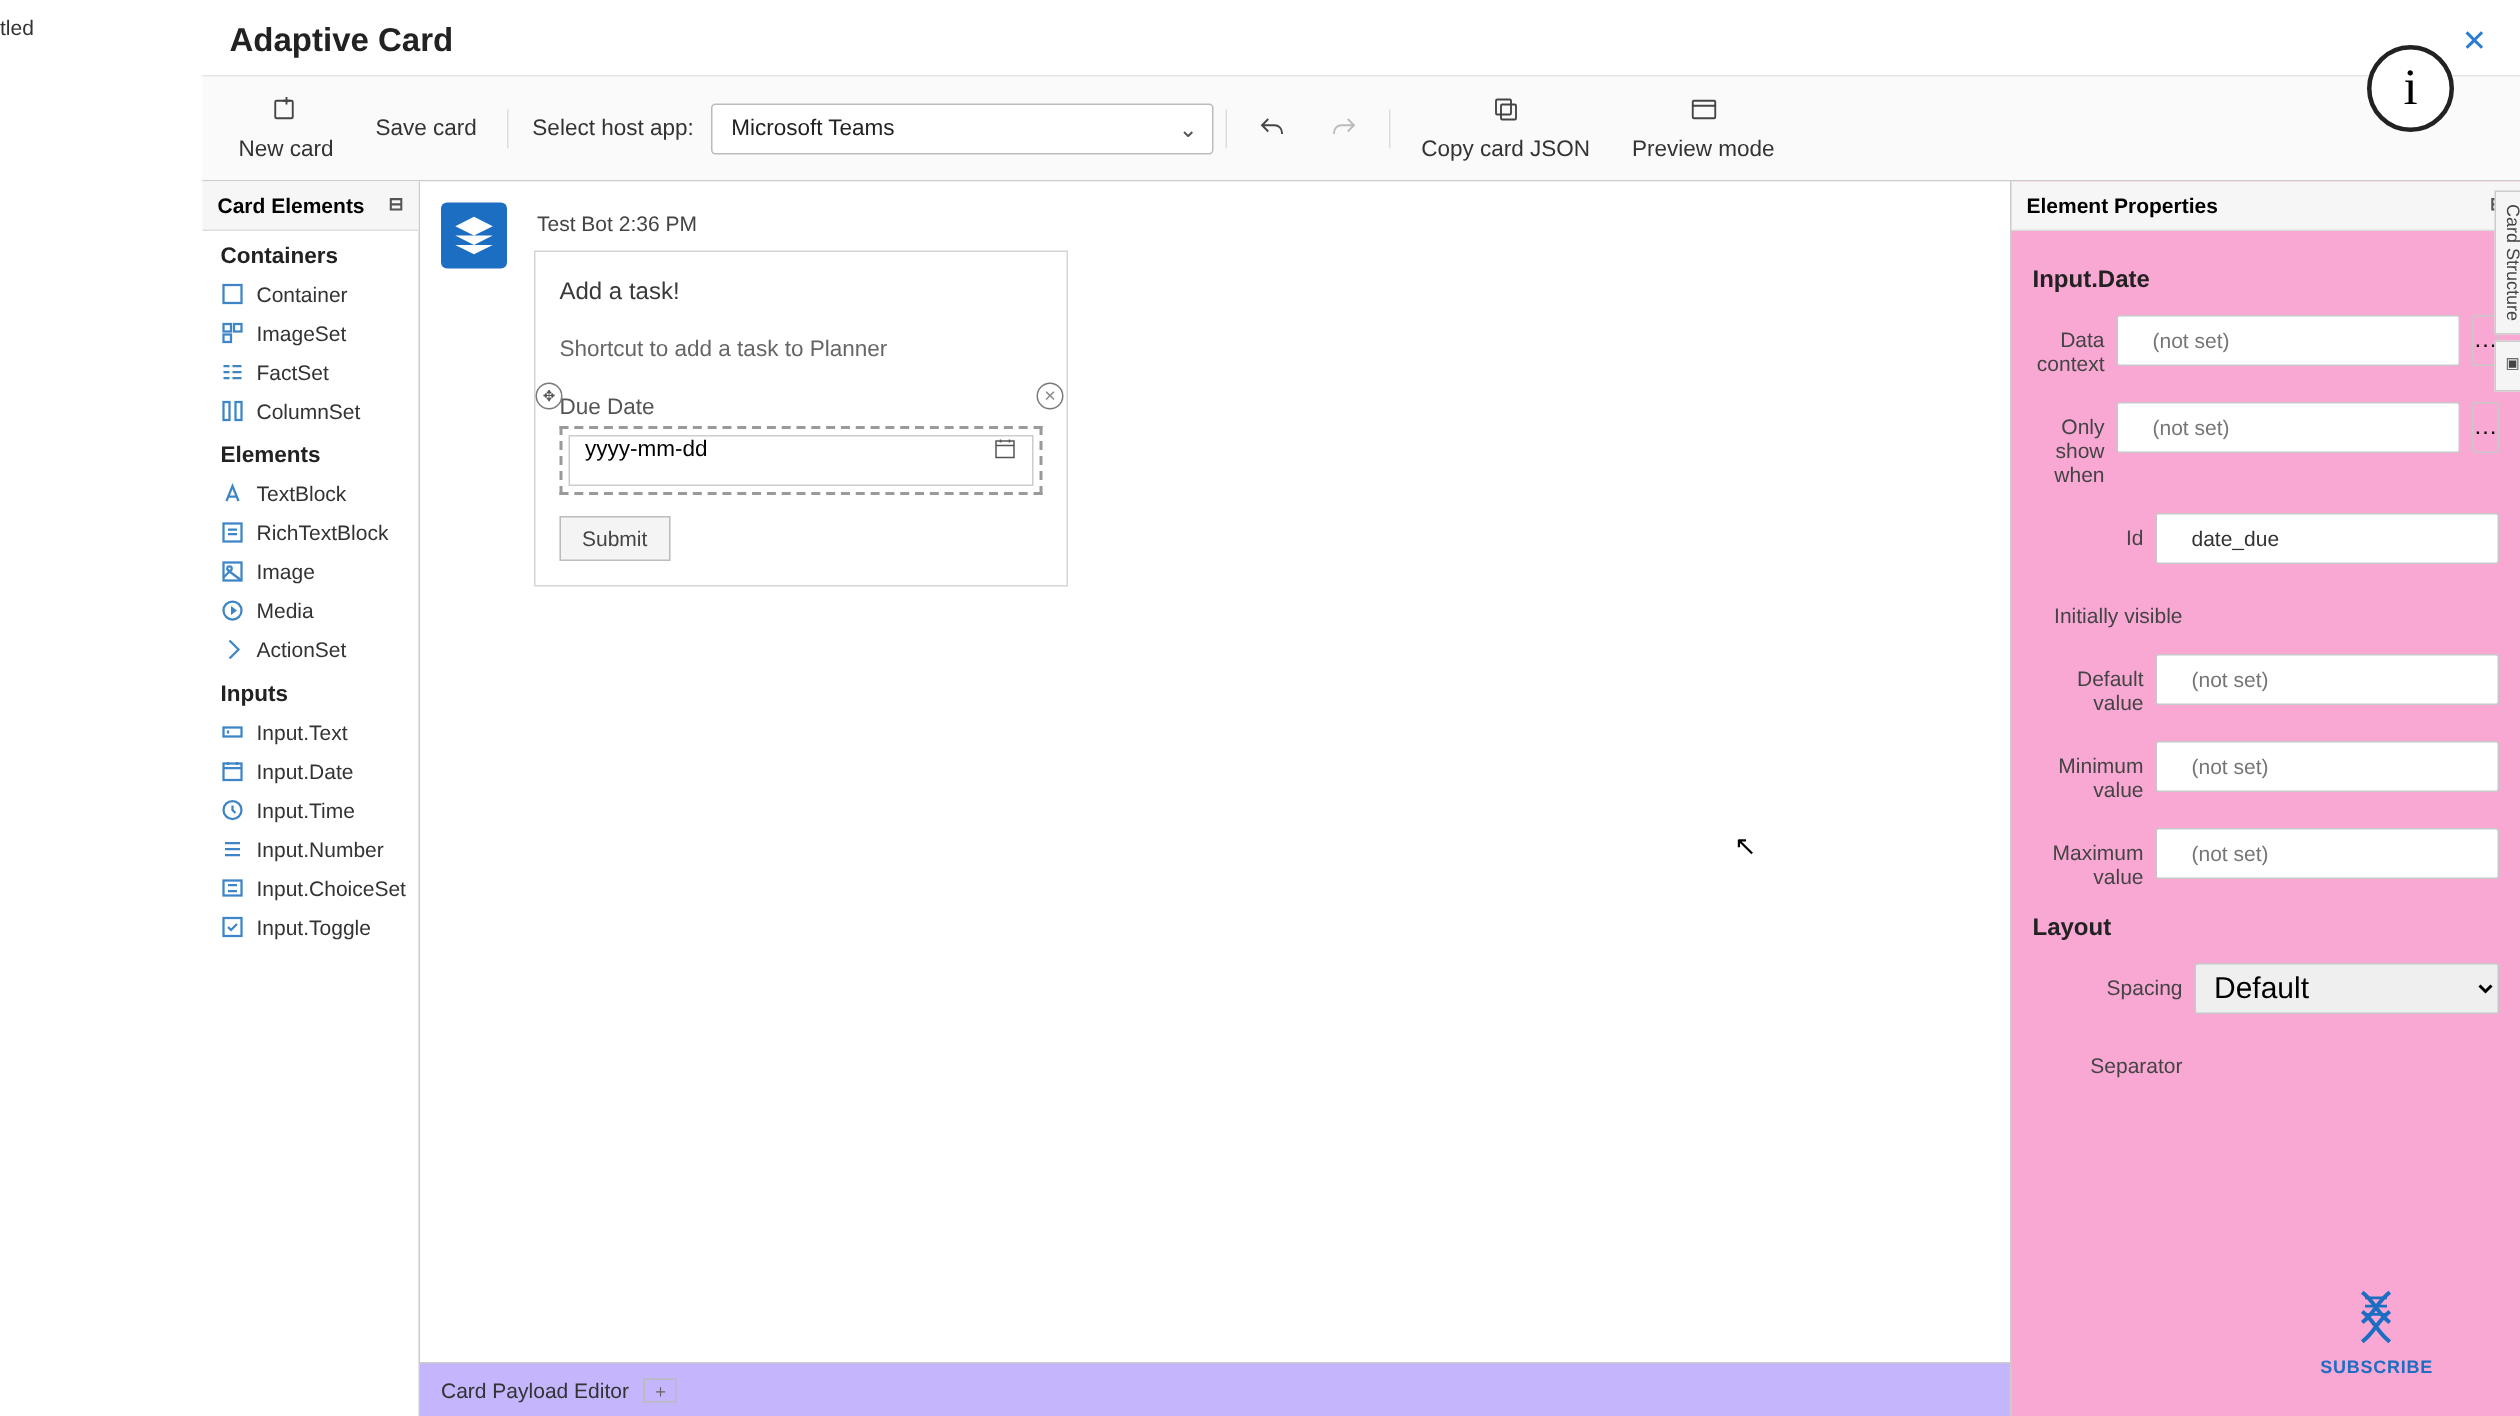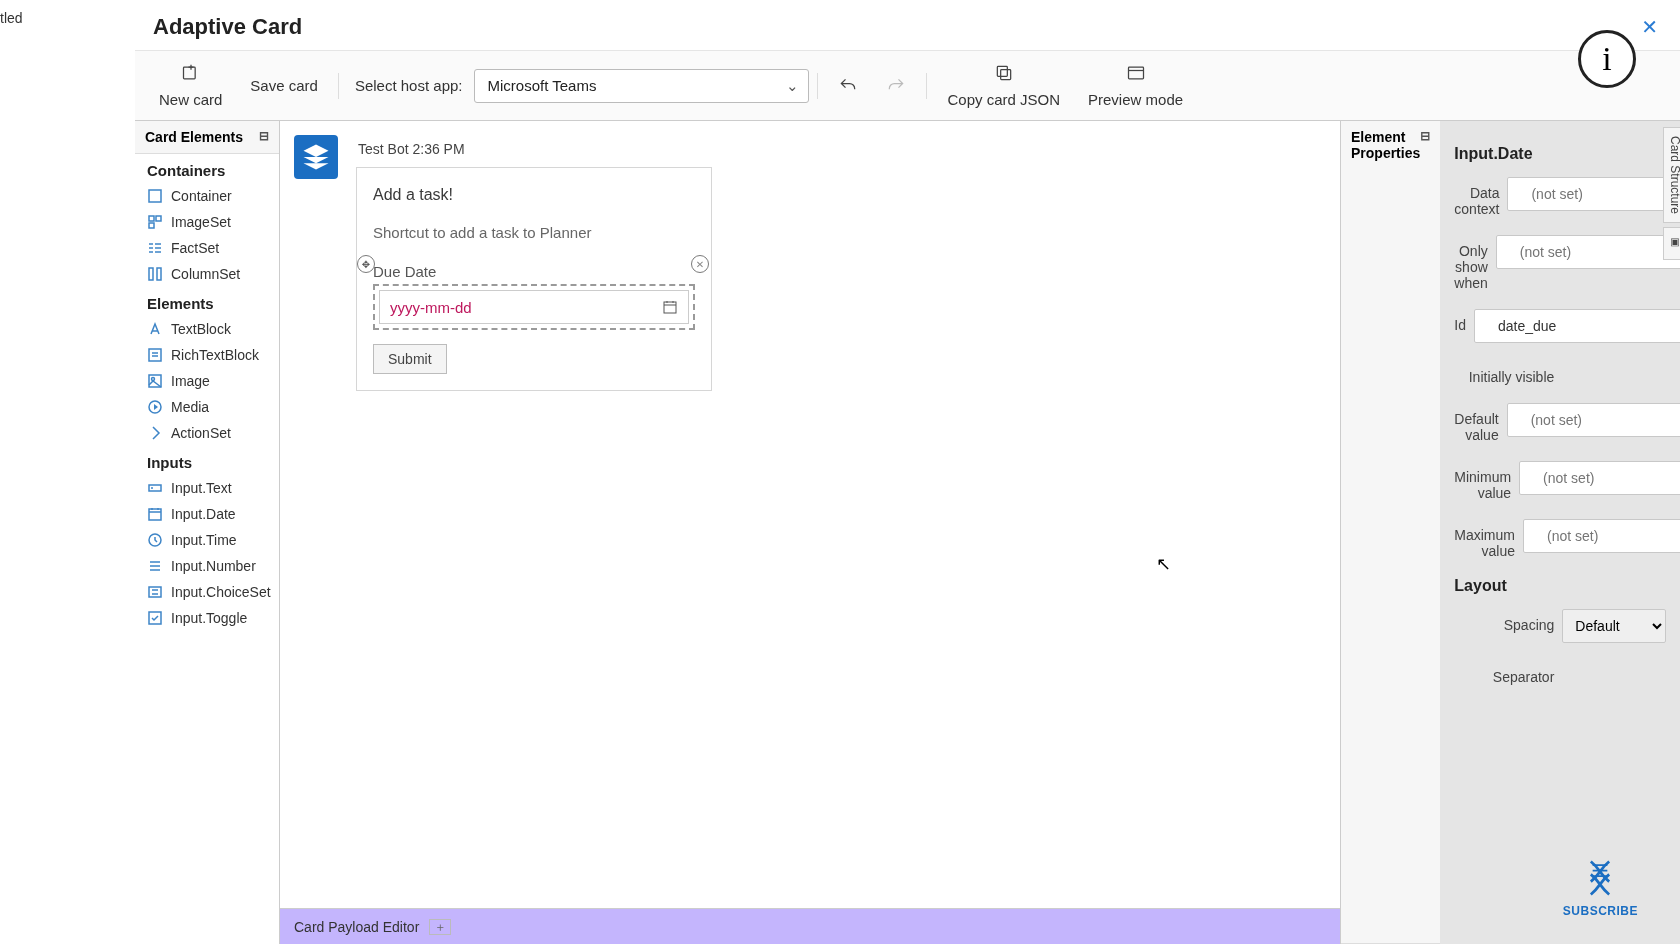--- a/index.html
+++ b/index.html
@@ -46,48 +46,48 @@
 .bot-header { font-size: 14px; color: #444; margin: 6px 0 10px 2px; }
 .card-outer { width: 356px; border: 1px solid #d6d6d6; background: #fff; padding: 18px 16px 16px; }
 .card-title { font-size: 16px; color: #3a3a3a; font-weight: 400; margin-bottom: 20px; }
 .card-sub { font-size: 15px; color: #666; margin-bottom: 22px; }
 .sel-block { position: relative; }
 .sel-corner { position: absolute; width: 18px; height: 18px; border: 1.5px solid #7a7a7a; border-radius: 50%; background: #fff; display:flex;align-items:center;justify-content:center;font-size:10px;color:#555;}
 .sel-corner.move { left: -16px; top: -8px; }
 .sel-corner.del { right: -14px; top: -8px; color:#888;}
 .dl-label { font-size: 15px; color: #555; margin-bottom: 4px; }
 .date-field { border: 2px dashed #9a9a9a; padding: 4px; margin-bottom: 14px; }
-.date-inner { border: 1px solid #ccc; height: 34px; display:flex; align-items:center; justify-content:space-between; padding:0 10px; font-size:15px; color:#be185d; }
+.date-inner { border: 1px solid #ccc; height: 34px; display:flex; justify-content:space-between; padding:0 10px; font-size:15px; color:#000000; }
 .date-inner .cal { width:16px; height:16px; }
 .submit-btn { display:inline-block; padding:6px 14px; border:1px solid #bcbcbc; background:#f4f4f4; font-size:14px; color:#444; cursor:pointer; }
 .cursor { position:absolute; left:876px; top:432px; font-size:18px; color:#000; }
 
 .payload-bar { height: 36px; border-top: 1px solid #ccc; background:#c4b5fd; display:flex; align-items:center; padding:0 14px; font-size:14px; color:#333; gap:10px;}
 .payload-bar .exp { font-size:12px; color:#666; border:1px solid #bbb; padding:0 4px; line-height:14px;}
 
 
-.right-panel { width: 340px; border-left: 1px solid #ccc; background:#e5e5e5; display:flex; flex-direction:row; position:relative;}
+.right-panel { width: 340px; border-left: 1px solid #ccc; background:#f9a8d4; display:flex; flex-direction:column; position:relative;}
 .prop-body { padding: 10px 14px 20px; overflow-y:auto; }
 .sec-title { font-weight:600; font-size:16px; color:#222; margin: 14px 0 14px; }
 .prop-row { display:flex; align-items:flex-start; margin-bottom:18px; gap:8px;}
 .prop-row label { width: 100px; text-align:right; font-size:14px; color:#444; padding-top:8px;}
 .prop-input { flex:1; height:34px; border:1px solid #c8c8c8; border-radius:2px; padding:4px 23px; font-size:14px; color:#333; background:#fff;}
 .prop-input.notset { color:#888; }
 .more-btn { width:32px; height:34px; border:1px solid #c8c8c8; border-radius:2px; display:flex;align-items:center;justify-content:center; cursor:pointer;}
-.prop-select { flex:1; height:34px; border:1px solid #c8c8c8; border-radius:2px; padding:4px 8px; font-size:14px;}
+.prop-select { flex:1; height:34px; border:1px solid #c8c8c8; border-radius:2px; padding:4px 8px; font-size:20px;}
 
 .side-tabs { position:absolute; right:-5px; top:6px; width: 22px; display:flex; flex-direction:column; gap:4px; }
 .side-tab { writing-mode: vertical-rl; font-size:12px; color:#444; padding:8px 2px; border:1px solid #ccc; background:#f5f5f5; cursor:pointer;}
 .side-tab .ic { writing-mode:horizontal-tb; font-size:10px; margin-bottom:4px;}
 
 
 .info-bubble { position:absolute; right: 44px; top: 30px; width: 58px; height:58px; border:3px solid #222; border-radius:50%; display:flex;align-items:center;justify-content:center; font-size:34px; font-family: Georgia, serif; background:#fff; z-index:50;}
 
 
-.sub { position:absolute; right:42px; bottom:26px; text-align:right; display:flex; flex-direction:column; align-items:center; gap:4px;}
+.sub { position:absolute; right:58px; bottom:26px; text-align:right; display:flex; flex-direction:column; align-items:center; gap:4px;}
 .sub svg { width:44px; height:44px; }
 .sub-text { font-size:12px; font-weight:700; color:#1b6ec2; letter-spacing:0.5px;}
 </style>
 </head>
 <body>
 
 <div class="stray-tab">tled</div>
 
 <div class="app">
 

